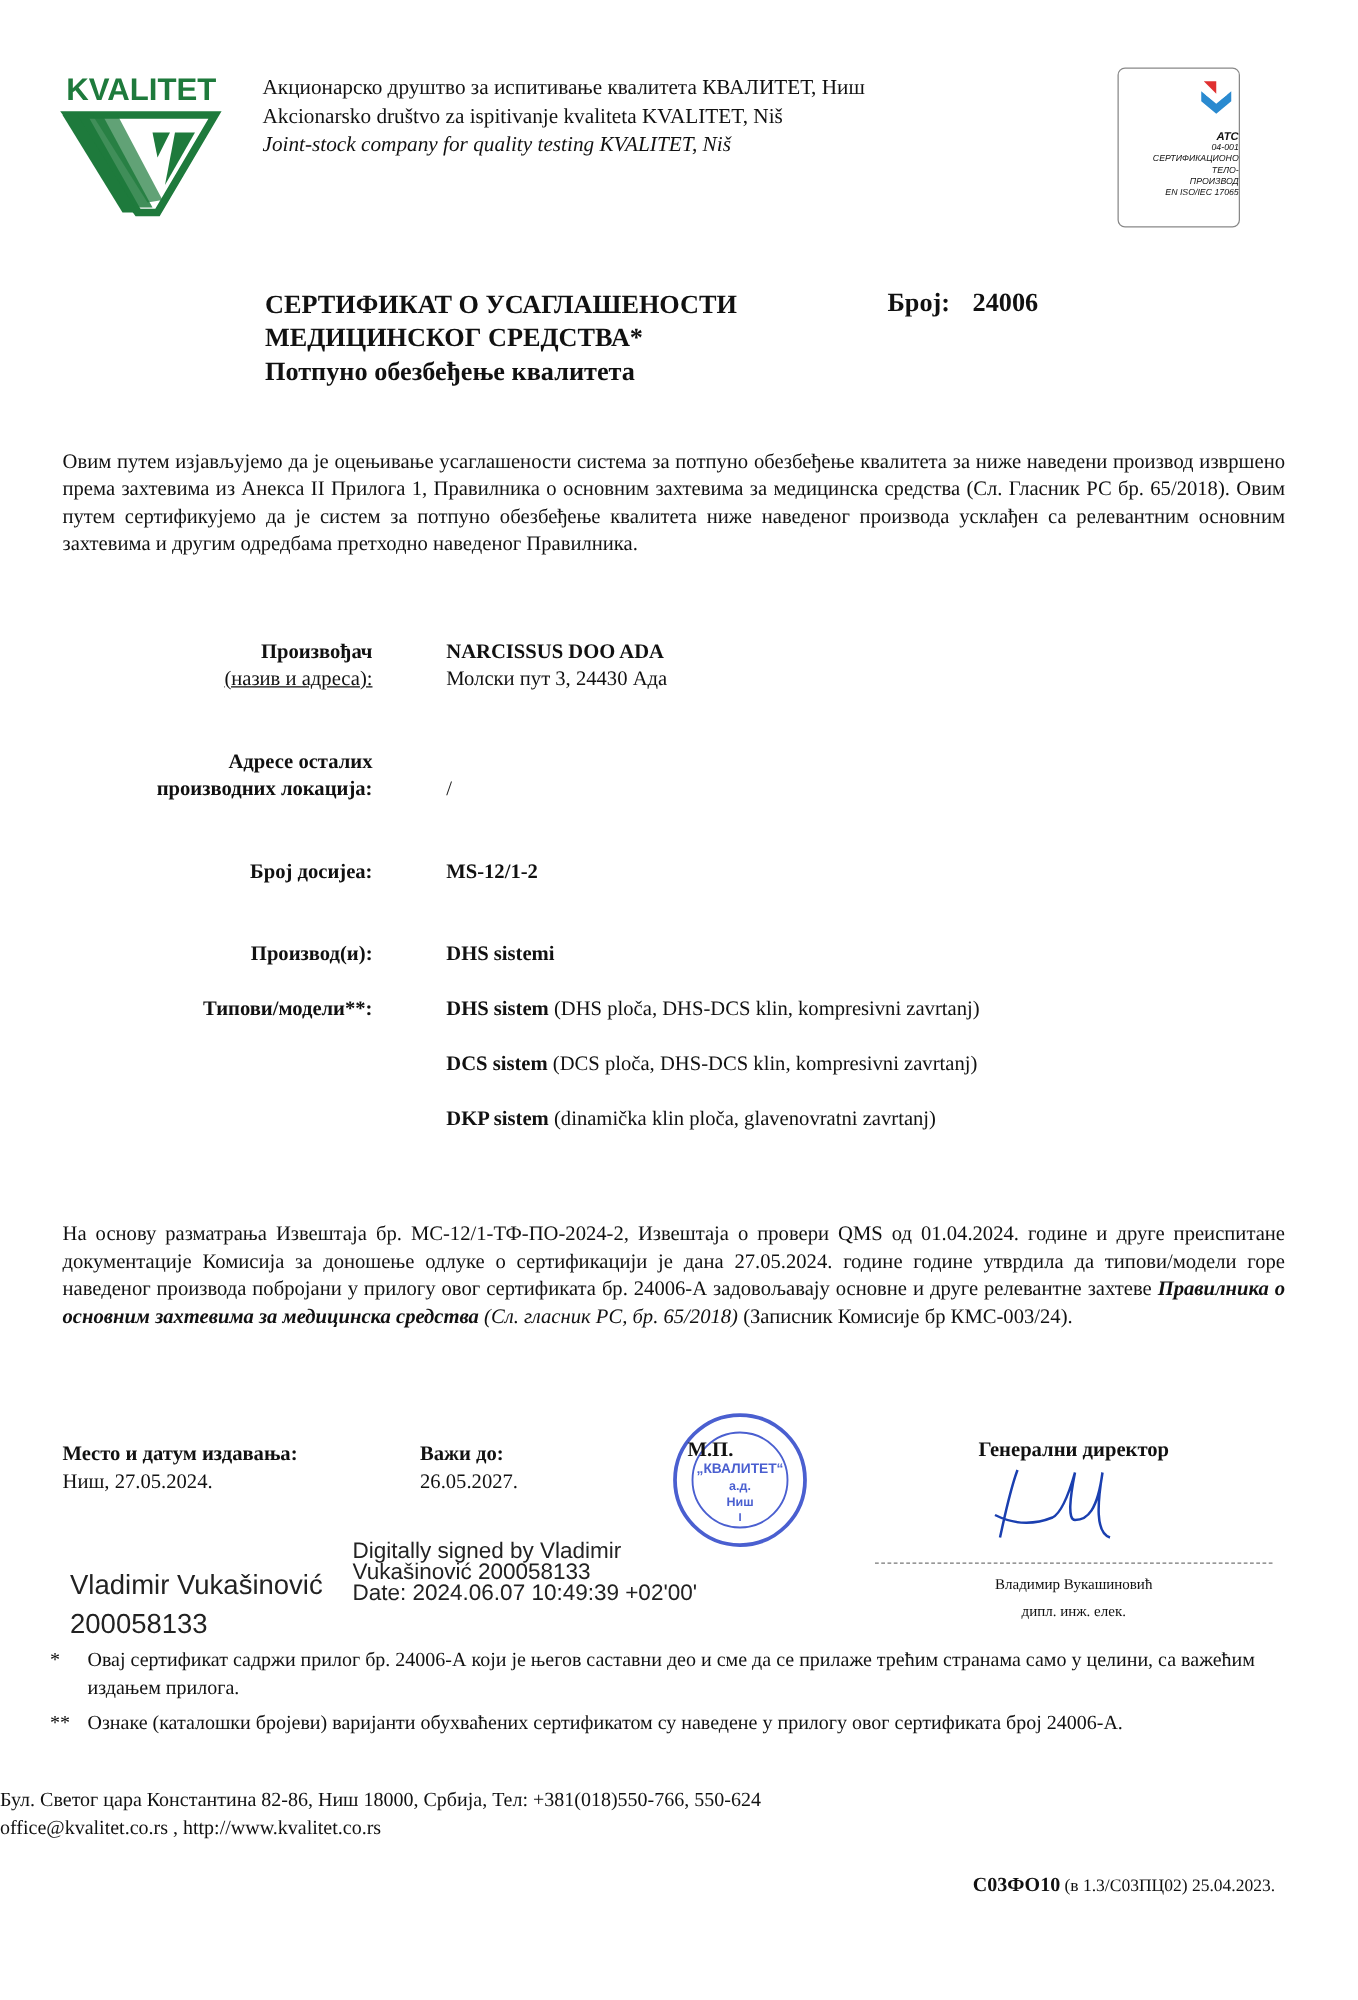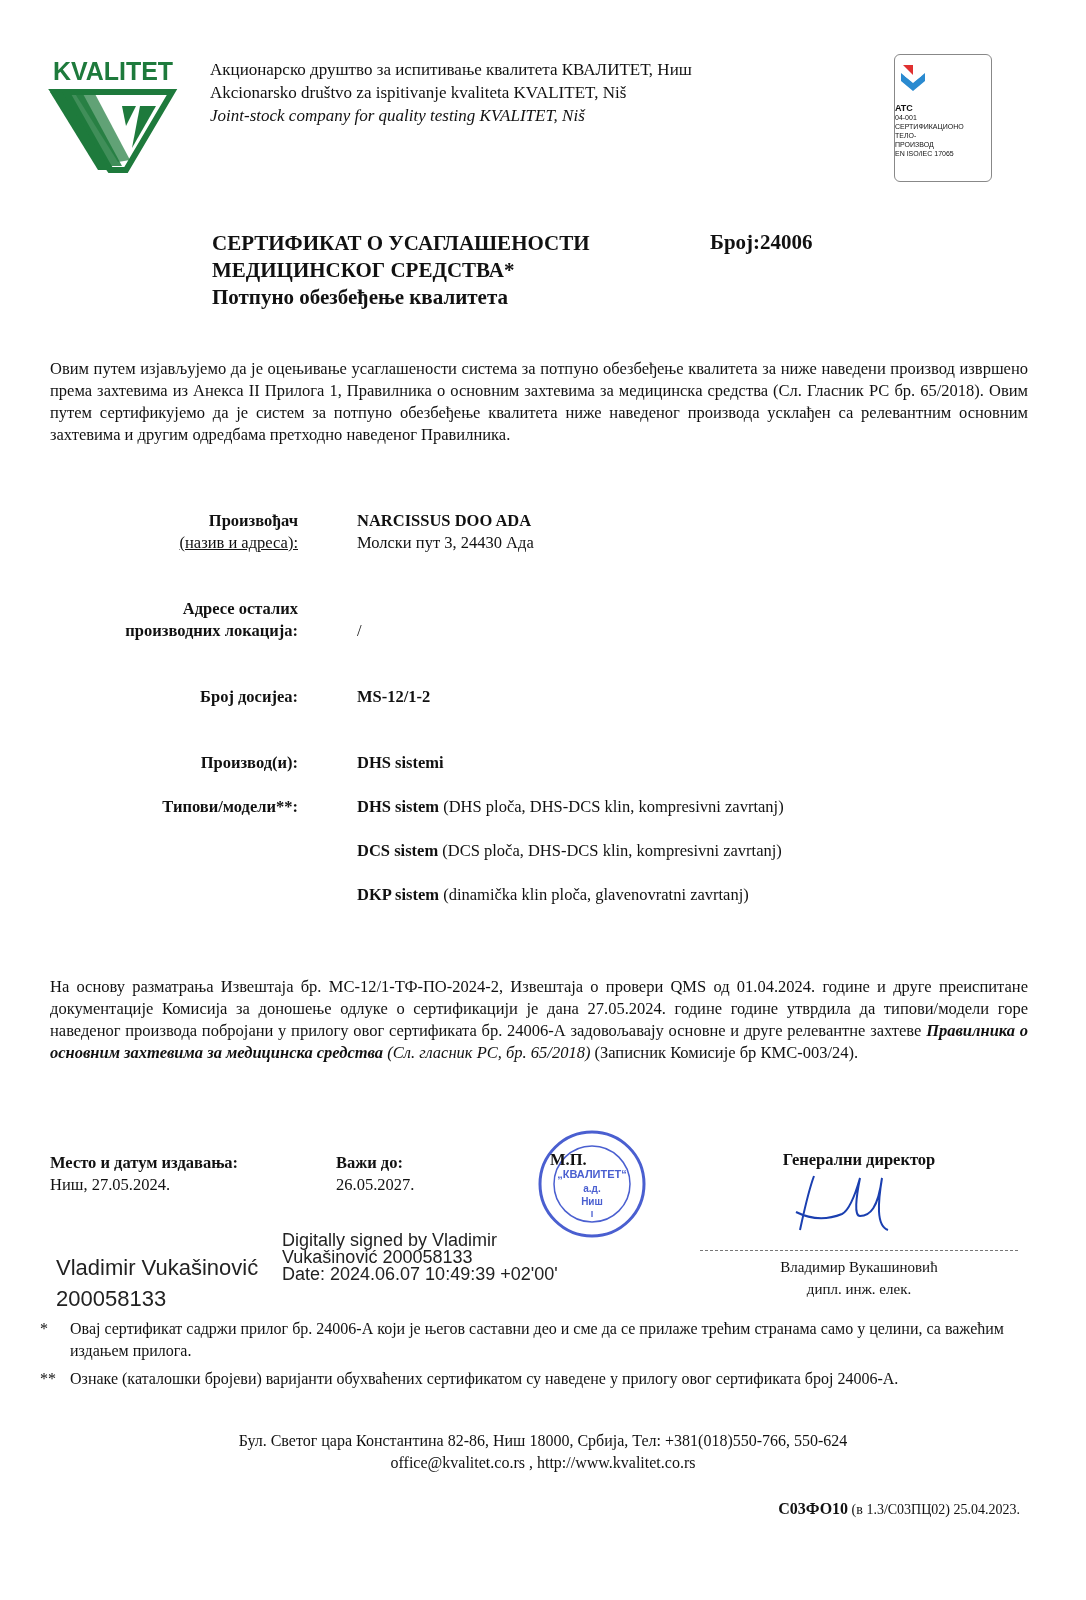--- a/index.html
+++ b/index.html
@@ -1,45 +1,45 @@
 <!DOCTYPE html>
 <html><head>
 <meta charset="utf-8">
 <style>
   html, body { margin:0; padding:0; background:#fff; }
   body { width:1086px; height:1600px; position:relative; font-family:"Liberation Serif", serif; color:#111; overflow:hidden; }
   .abs { position:absolute; }
   .logo { left:48px; top:56px; width:130px; height:118px; }
   .org { left:210px; top:58px; font-size:17px; line-height:23px; }
   .org .en { font-style:italic; }
-  .badge { left:894px; top:54px; width:96px; height:126px; border:1.5px solid #888; border-radius:6px; text-align:left; font-family:"Liberation Sans", sans-serif; }
+  .badge { left:894px; top:54px; width:96px; height:126px; border:1.5px solid #888; border-radius:6px; text-align:right; font-family:"Liberation Sans", sans-serif;font-style:italic; }
   .badge .atc { font-weight:bold; font-size:9px; margin-top:2px; }
   .badge .small { font-size:7px; line-height:9px; }
   .title { left:212px; top:230px; font-size:21px; font-weight:bold; line-height:27px; }
   .number { left:710px; top:230px; font-size:21px; font-weight:bold; }
-  .number .v { }
+  .number .v { margin-left:18px; }
   .para { left:50px; width:978px; font-size:16.5px; line-height:22px; text-align:justify; }
   .row { position:absolute; font-size:16.5px; line-height:22px; }
   .lbl { position:absolute; right:calc(1086px - 298px); text-align:center; font-weight:bold; white-space:nowrap; }
   .val { position:absolute; left:336px; white-space:nowrap;margin-left:21px; }
   .b { font-weight:bold; }
   .n { font-weight:normal;text-decoration:underline; }
   .bi { font-weight:bold; font-style:italic; }
   .it { font-style:italic; }
   .sig-block { font-size:16.5px; line-height:22px; }
   .digsig-name { left:56px; top:1228px; font-family:"Liberation Sans", sans-serif; font-size:22px; line-height:31px; color:#222;margin-top:24px; }
   .digsig-text { left:282px; top:1232px; font-family:"Liberation Sans", sans-serif; font-size:18px; line-height:17px; color:#222; }
   .stamp { left:536px; top:1128px; width:112px; height:112px; }
   .director { left:700px; top:1150px; width:318px; text-align:center; font-size:16.5px; }
   .sigline { left:700px; top:1250px; width:318px; border-top:1px dashed #777; }
-  .dirname { left:700px; top:1256px; width:318px; text-align:center; font-size:15px; line-height:22px; }
+  .dirname { left:700px; top:1256px; width:318px; text-align:center; font-size:12px; line-height:22px; }
   .foot { left:40px; width:990px; font-size:16px; line-height:22px; }
   .foot .mark { position:absolute; left:0; }
   .foot .txt { margin-left:30px; display:block; }
-  .address { left:0; width:1086px; top:1430px; text-align:center; font-size:16px; line-height:22px; }
+  .address { left:0; width:1086px; top:1430px; text-align:left; font-size:16px; line-height:22px; }
   .formcode { right:66px; top:1500px; font-size:14px; }
   .formcode .code { font-weight:bold; font-size:16px; }
 </style>
 </head>
 <body>
 
 <div class="abs logo">
   <svg width="130" height="118" viewBox="0 0 130 118">
     <text x="65" y="24" text-anchor="middle" font-family="Liberation Sans, sans-serif" font-weight="bold" font-size="25" fill="#1e7a3c" textLength="120" lengthAdjust="spacingAndGlyphs">KVALITET</text>
     <path d="M6 36 L124 36 L78 114 L62 114 Z" fill="none" stroke="#1e7a3c" stroke-width="6"></path>

